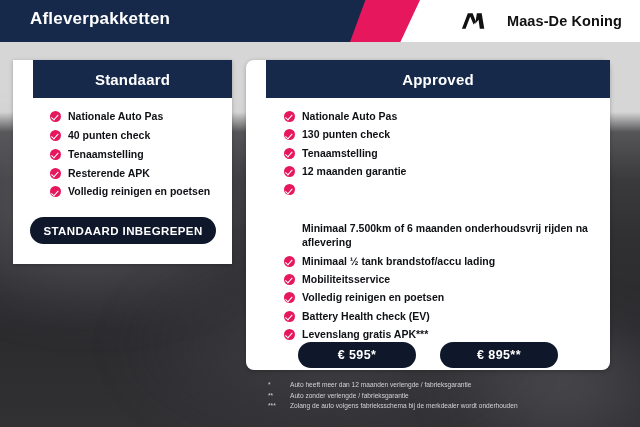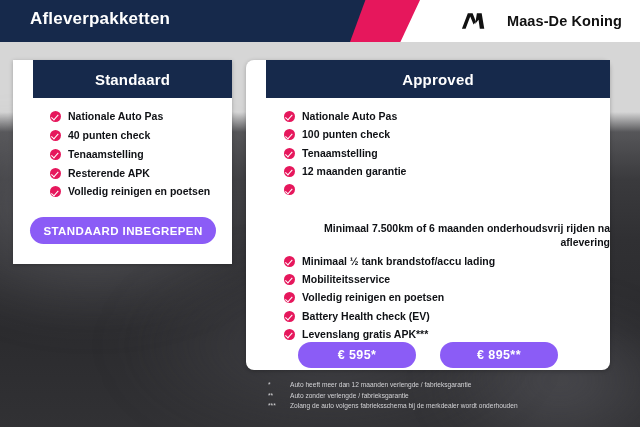--- a/index.html
+++ b/index.html
@@ -71,41 +71,41 @@
     background:#16294b; color:#fff; text-align:center;
     font-size:15px; font-weight:bold; letter-spacing:.2px;
     display:flex; align-items:center; justify-content:center;
   }
 
   #card-standard { left:13px; top:60px; width:219px; height:204px; }
   #card-standard .card-head { height:38px; }
   #card-approved { left:246px; top:60px; width:364px; height:310px;border-radius:8px; }
   #card-approved .card-head { height:38px; }
 
-  .feature-list { list-style:none; padding:12px 0 0 0;text-align:right; }
+  .feature-list { list-style:none; padding:12px 0 0 0; }
   .feature-item {
     display:flex; align-items:flex-start; gap:7px;
     padding:0 0 0 17px; margin-bottom:5px;
     font-size:10.5px; font-weight:bold; color:#0f1115; line-height:1.32;
   }
   #card-approved .feature-item { padding-left:18px; margin-bottom:4.5px; }
   .check {
     flex:0 0 auto; width:11px; height:11px; border-radius:50%;
     background:#e6175c; position:relative; margin-top:1px;
   }
   .check::after{
     content:""; position:absolute; left:3px; top:2.2px;
     width:3px; height:5.5px; border:solid #fff; border-width:0 1.6px 1.6px 0;
     transform:rotate(42deg);
   }
   .feature-text { white-space:nowrap; }
   .feature-text.wrap { white-space:normal;margin-top:39px; }
 
   .pill {
-    background:#8b5cf6; color:#fff; border:none; cursor:pointer;
+    background:#0f172a; color:#fff; border:none; cursor:pointer;
     border-radius:14px; font-weight:bold; letter-spacing:.4px;
     font-family:"Liberation Sans", sans-serif;
   }
   #std-btn {
     position:absolute; left:17px; bottom:20px; width:186px; height:27px;
     font-size:11.5px;
   }
   #price-row {
     position:absolute; left:0; right:0; bottom:2px;
     display:flex; justify-content:center; gap:24px;
@@ -172,21 +172,21 @@
 
 <div class="card" id="card-approved">
   <div class="card-head">Approved</div>
   <ul class="feature-list">
     <li class="feature-item">
       <span class="check"></span>
       <span class="feature-text">Nationale Auto Pas</span>
     </li>
     <li class="feature-item">
       <span class="check"></span>
-      <span class="feature-text">100 punten check</span>
+      <span class="feature-text">130 punten check</span>
     </li>
     <li class="feature-item">
       <span class="check"></span>
       <span class="feature-text">Tenaamstelling</span>
     </li>
     <li class="feature-item">
       <span class="check"></span>
       <span class="feature-text">12 maanden garantie</span>
     </li>
     <li class="feature-item">

